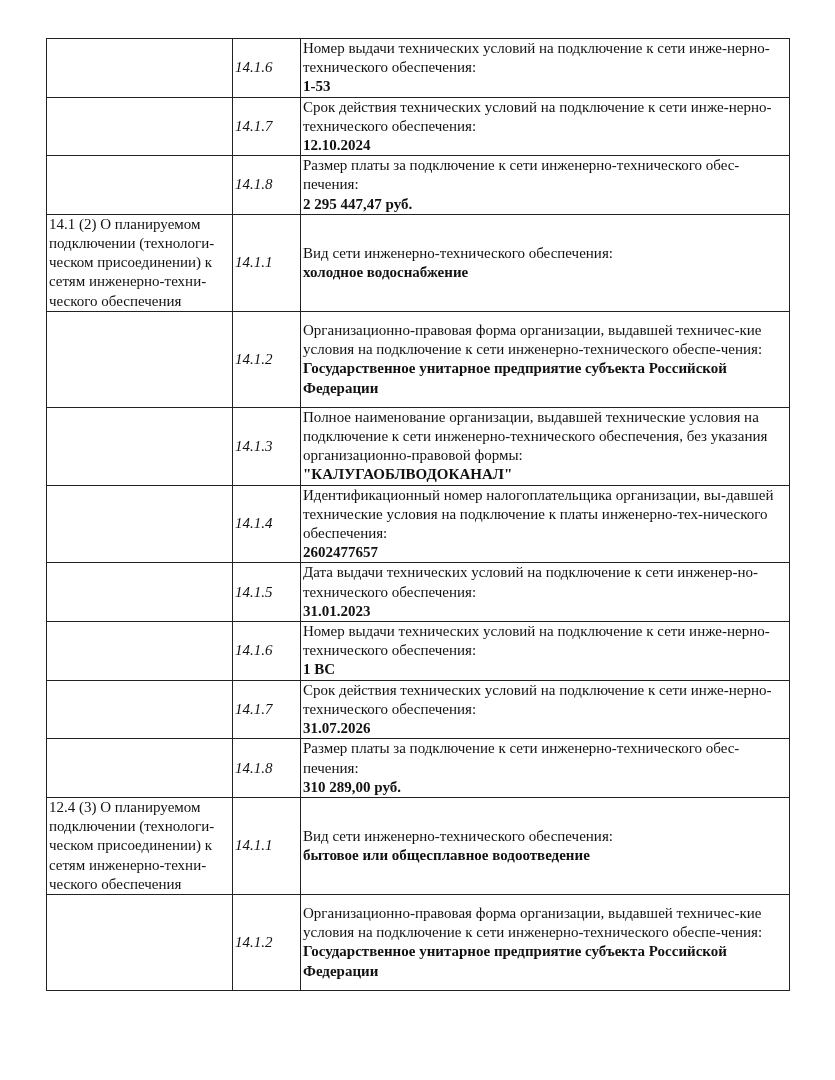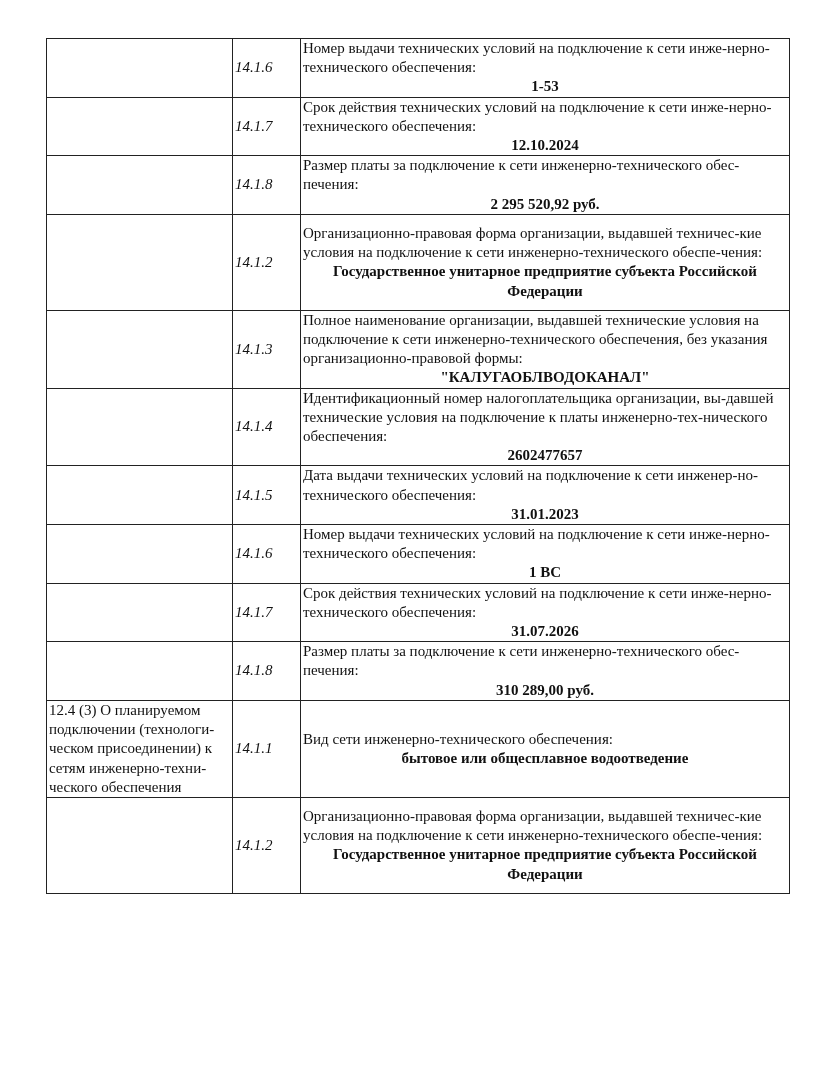--- a/index.html
+++ b/index.html
@@ -4,21 +4,21 @@
 <style>
   html, body { margin:0; padding:0; background:#ffffff; }
   body { width:835px; height:1080px; position:relative; overflow:hidden;
          font-family:"Liberation Serif", serif; color:#111; }
   table { position:absolute; left:46px; top:38px; width:744px;
           border-collapse:collapse; table-layout:fixed; font-size:15px; line-height:19.2px; }
   td { border:1.2px solid #222; padding:0 2px; vertical-align:middle;margin-top:28px; }
   td.c1 { width:181px; }
   td.c2 { width:63px;font-style:italic; }
   td.c3 { }
-  .val { font-weight:bold; display:block;text-align:center; }
+  .val { font-weight:bold; display:block; }
   .lbl { display:block; }
 </style>
 </head>
 <body>
 
 <table>
   <tbody id="tbody">
       <tr style="height: 58px;">
     <td class="c1"></td>
     <td class="c2">14.1.6</td>
@@ -33,21 +33,29 @@
     <td class="c3">
       <span class="lbl">Срок действия технических условий на подключение к сети инже-нерно-технического обеспечения:</span>
       <span class="val">12.10.2024</span>
     </td>
   </tr>
       <tr style="height: 58px;">
     <td class="c1"></td>
     <td class="c2">14.1.8</td>
     <td class="c3">
       <span class="lbl">Размер платы за подключение к сети инженерно-технического обес-печения:</span>
-      <span class="val">2 295 520,92 руб.</span>
+      <span class="val">2 295 447,47 руб.</span>
+    </td>
+  </tr>
+      <tr style="height: 96px;">
+    <td class="c1">14.1 (2) О планируемом подключении (технологи-ческом присоединении) к сетям инженерно-техни-ческого обеспечения</td>
+    <td class="c2">14.1.1</td>
+    <td class="c3">
+      <span class="lbl">Вид сети инженерно-технического обеспечения:</span>
+      <span class="val">холодное водоснабжение</span>
     </td>
   </tr>
       <tr style="height: 96px;">
     <td class="c1"></td>
     <td class="c2">14.1.2</td>
     <td class="c3">
       <span class="lbl">Организационно-правовая форма организации, выдавшей техничес-кие условия на подключение к сети инженерно-технического обеспе-чения:</span>
       <span class="val">Государственное унитарное предприятие субъекта Российской Федерации</span>
     </td>
   </tr>

